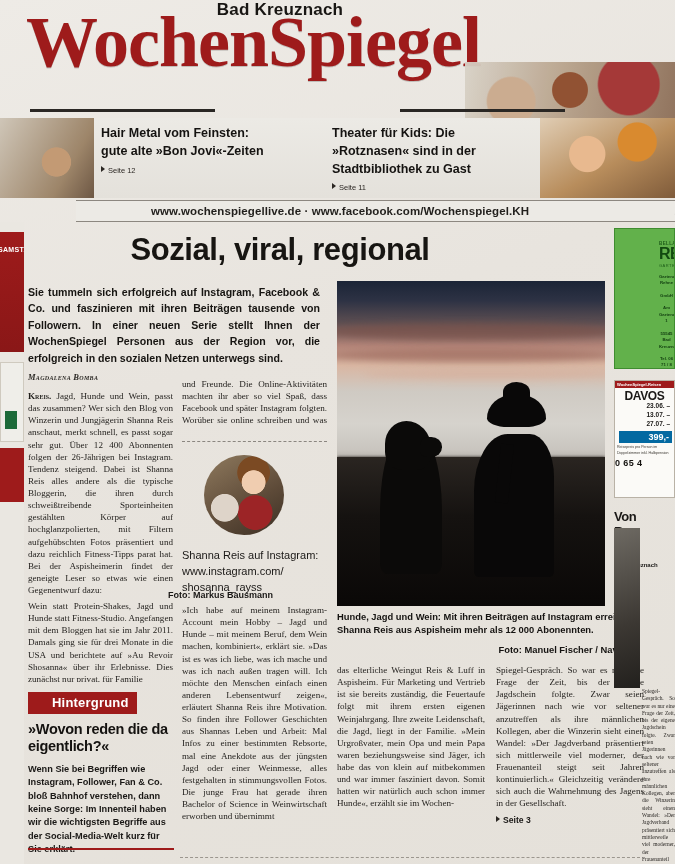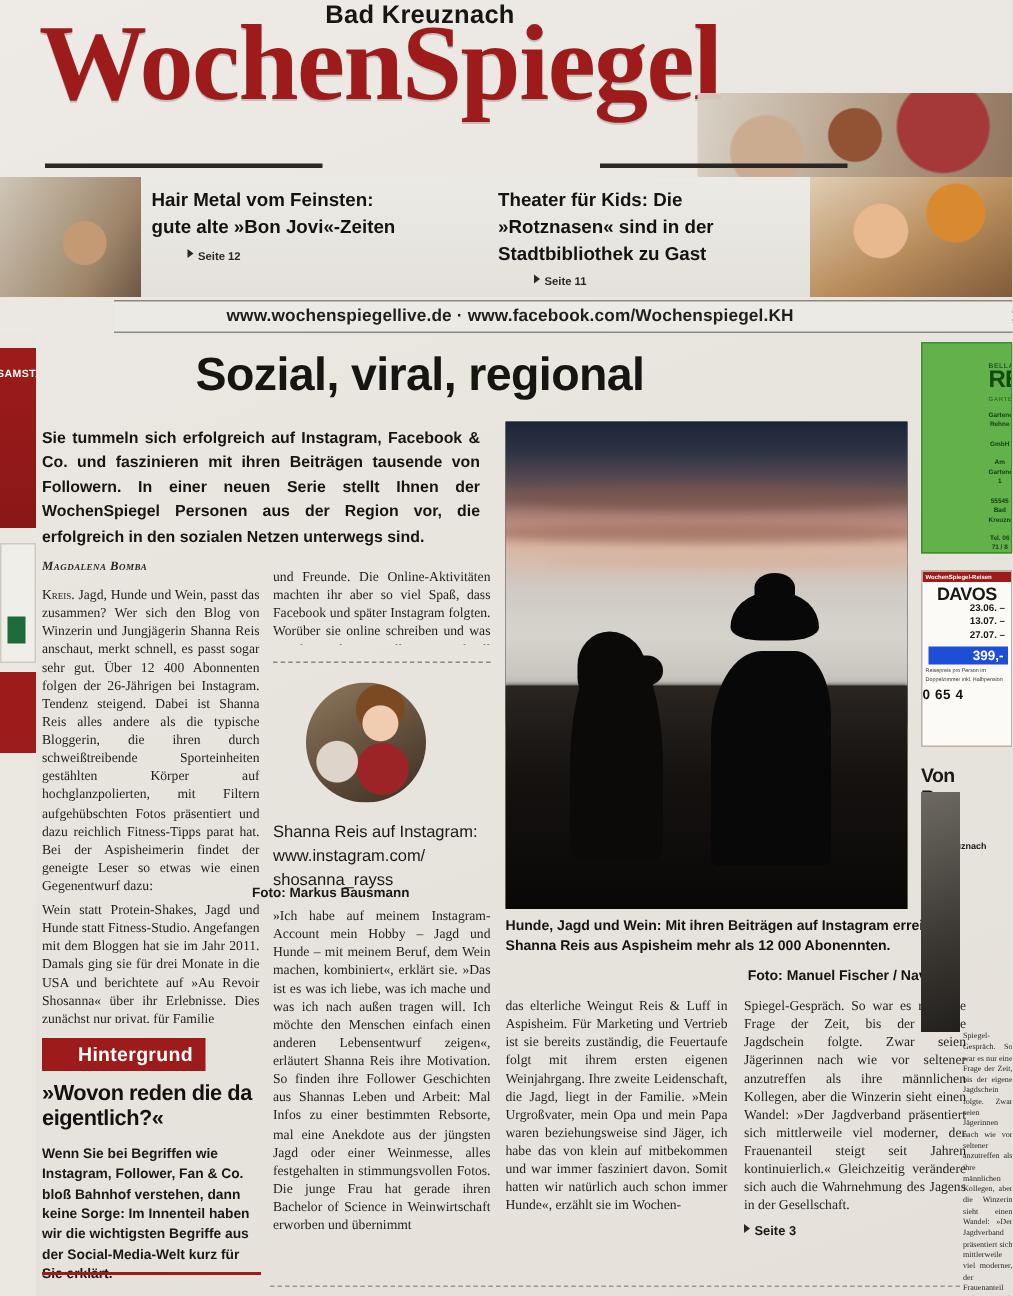--- a/index.html
+++ b/index.html
@@ -108,23 +108,22 @@
     font-weight: bold;
     color: #151311;
     line-height: 1.42;
   }
   .teaser.t1 { left: 101px; width: 225px; }
   .teaser.t2 { left: 332px; width: 210px; }
   .teaser .pg {
     display: block;
     margin-top: 5px;
     font-size: 7.5px;
-    font-weight: bold;
+    font-weight: normal;
     color: #2b2723;
-    margin-left: 24px;
   }
   .tri {
     display: inline-block;
     width: 0; height: 0;
     border-left: 4px solid #2b2723;
     border-top: 3px solid transparent;
     border-bottom: 3px solid transparent;
     margin-right: 3px;
     vertical-align: 1px;
   }
@@ -232,21 +231,21 @@
   .col {
     position: absolute;
     font-family: "Liberation Serif", serif;
     font-size: 9.1px;
     line-height: 1.335;
     color: #201e1b;
     text-align: justify;
     hyphens: auto;
     overflow: hidden;
   }
-  .col .lede { font-weight: normal; font-variant: small-caps; }
+  .col .lede { font-weight: bold; font-variant: small-caps; }
 
   .c1a { left: 28px;  top: 390px; width: 145px; height: 218px; }
   .c1b { left: 28px;  top: 600px; width: 145px; height: 82px; }
   .c2a { left: 182px; top: 378px; width: 145px; height: 52px; }
   .c2b { left: 182px; top: 604px; width: 145px; height: 254px; }
   .c3  { left: 337px; top: 664px; width: 148px; height: 194px; }
   .c4  { left: 496px; top: 664px; width: 148px; height: 150px; }
 
   
   .portrait-rule {
@@ -504,21 +503,21 @@
   .ad-travel .t-title {
     font-size: 12px; font-weight: bold; color: #1a1816;
     text-align: center; line-height: 1; margin-top: 2px;
     letter-spacing: -.4px;
   }
   .ad-travel .t-date {
     font-size: 6.5px; font-weight: bold; color: #1a1816;
     text-align: right; padding-right: 4px; line-height: 1.35;
   }
   .ad-travel .t-price {
-    margin: 3px 2px 0 4px; background: #1d4ed8; color: #fff;
+    margin: 3px 2px 0 4px; background: #0369a1; color: #fff;
     font-size: 9px; font-weight: bold; text-align: right;
     padding: 1px 3px;
   }
   .ad-travel .t-small {
     font-size: 3.6px; color: #3a3630; padding: 2px; line-height: 1.5;
   }
   .ad-travel .t-phone {
     font-size: 9px; font-weight: bold; color: #14120f;
     letter-spacing: .4px;
   }

